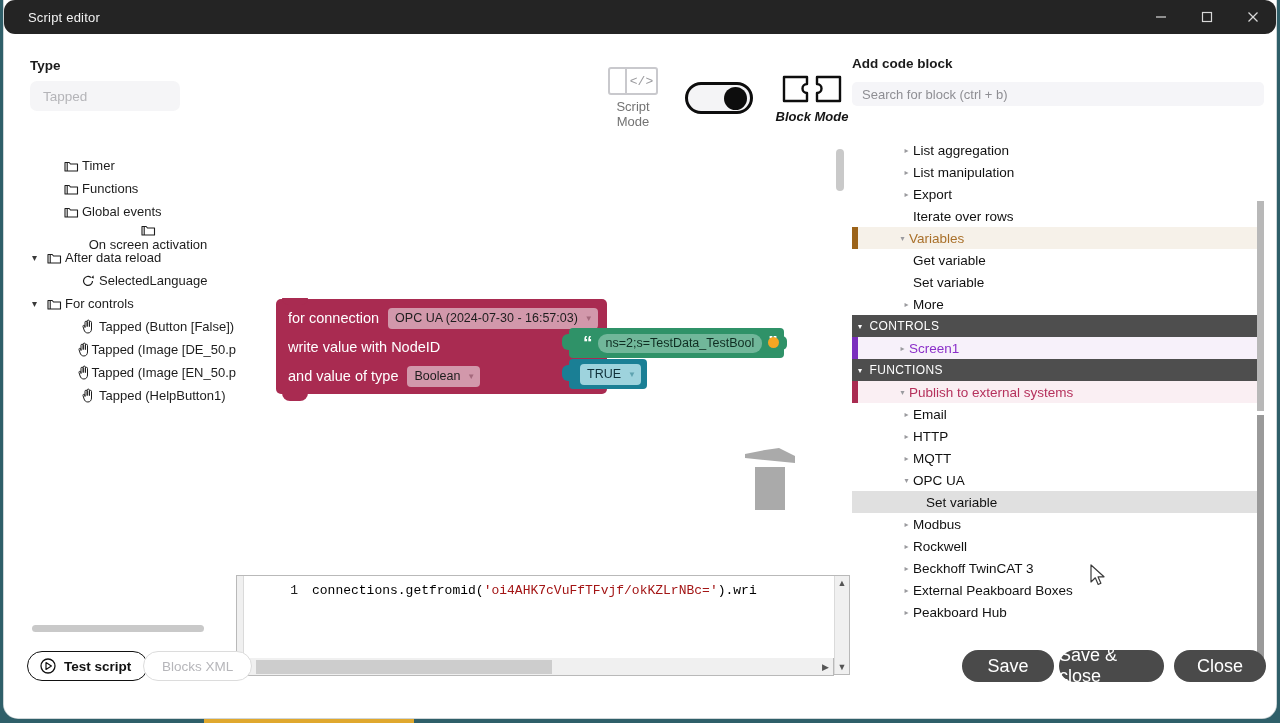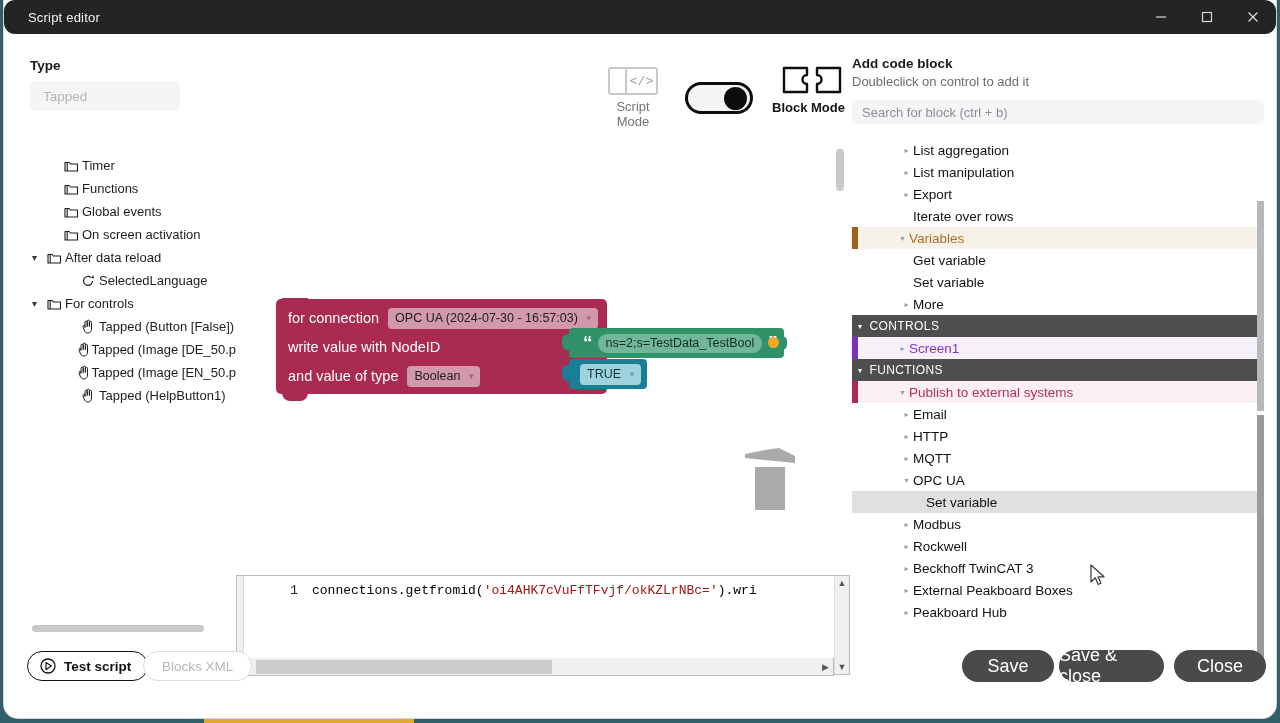--- a/index.html
+++ b/index.html
@@ -54,21 +54,21 @@
   }
   .type-field {
     position: absolute; left: 26px; top: 47px; width: 150px; height: 30px;
     background: #f5f5f7; border-radius: 7px;
     display: flex; align-items: center; padding: 0 13px;
     font-size: 13.5px; color: #b4b4b8;
   }
   
   .mode-wrap { position: absolute; left: 596px; top: 30px; width: 250px; height: 60px; }
   .mode-script { position: absolute; left: 0; top: 0; text-align: center; width: 66px; }
-  .mode-block  { position: absolute; left: 172px; top: 0; text-align: left; width: 80px;}
+  .mode-block  { position: absolute; left: 172px; top: 9px; text-align: center; width: 80px; font-style: italic;}
   .icon-script {
     width: 50px; height: 28px; border: 2px solid #c9c9cd; border-radius: 3px;
     display: flex; margin: 3px auto 0; overflow: hidden;
   }
   .icon-script .l { width: 17px; border-right: 2px solid #c9c9cd; }
   .icon-script .r { flex: 1; display: flex; align-items: center; justify-content: center;
      font-size: 13px; color: #9b9b9f; font-family: "Liberation Mono", monospace; }
   .mode-script .lbl { font-size: 13px; color: #737373; margin-top: 4px; }
   .mode-block .lbl { font-size: 13px; color: #151515; margin-top: 4px; font-weight: 600; }
   .icon-block { margin: 0 auto; display:block; }
@@ -341,21 +341,21 @@
         </div>
         <div class="tnode" style="padding-left: 34px;">
           <span class="tico">
             <svg width="15" height="14" viewBox="0 0 15 14">
               <path d="M1 3.5 L1 12 L13.5 12 L13.5 5 L6.5 5 L5.2 3.5 Z" fill="#fff" stroke="#1d1d1d" stroke-width="1.1" stroke-linejoin="round"></path>
               <path d="M3.2 3.5 L3.2 12" stroke="#1d1d1d" stroke-width="1.1"></path>
             </svg>
           </span>
           <span class="tlabel">Global events</span>
         </div>
-        <div class="tnode" style="padding-left: 34px;">
+        <div class="tnode" style="padding-left: 34px; flex-direction: column;">
           <span class="tico">
             <svg width="15" height="14" viewBox="0 0 15 14">
               <path d="M1 3.5 L1 12 L13.5 12 L13.5 5 L6.5 5 L5.2 3.5 Z" fill="#fff" stroke="#1d1d1d" stroke-width="1.1" stroke-linejoin="round"></path>
               <path d="M3.2 3.5 L3.2 12" stroke="#1d1d1d" stroke-width="1.1"></path>
             </svg>
           </span>
           <span class="tlabel">On screen activation</span>
         </div>
         <div class="tnode" style="padding-left: 0px;">
           <span class="twist">▾</span>
@@ -490,21 +490,20 @@
     <div id="code-hscroll">
       <div class="ar">◀</div>
       <div class="track">
         <div class="thumb2"></div>
       </div>
       <div class="ar">▶</div>
     </div>
 
     <div id="rpanel">
       <div class="rp-title">Add code block</div>
-      <div class="rp-sub">Doubleclick on control to add it</div>
       <div class="rp-search">
         <span>Search for block (ctrl + b)</span>
       </div>
       <div class="rp-list">
           <div class="rp-row lvl1">
             <span class="arr">▸</span>
             <span class="txt">List aggregation</span>
           </div>
           <div class="rp-row lvl1">
             <span class="arr">▸</span>

